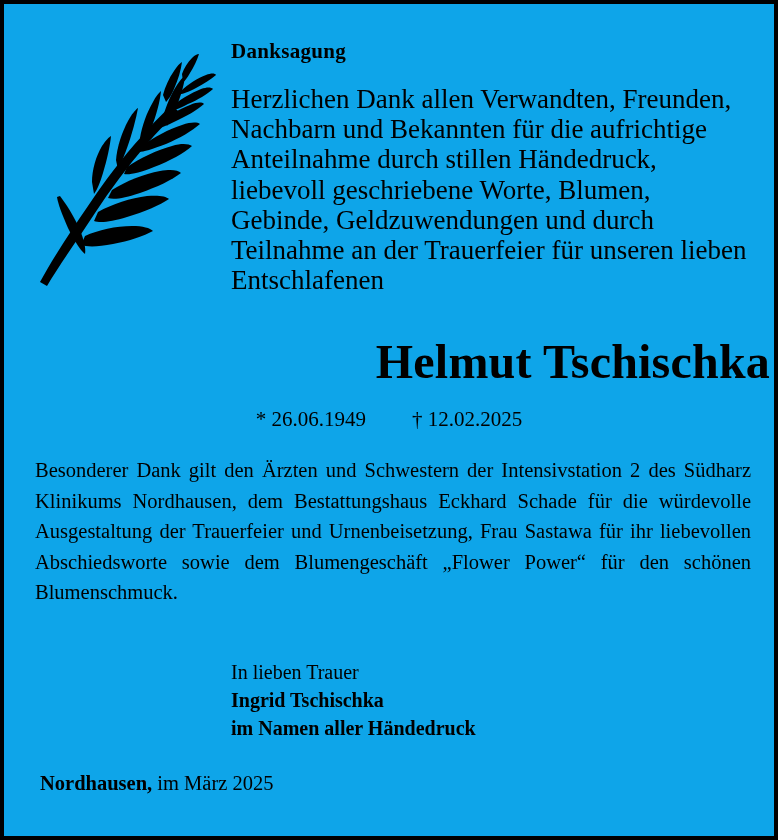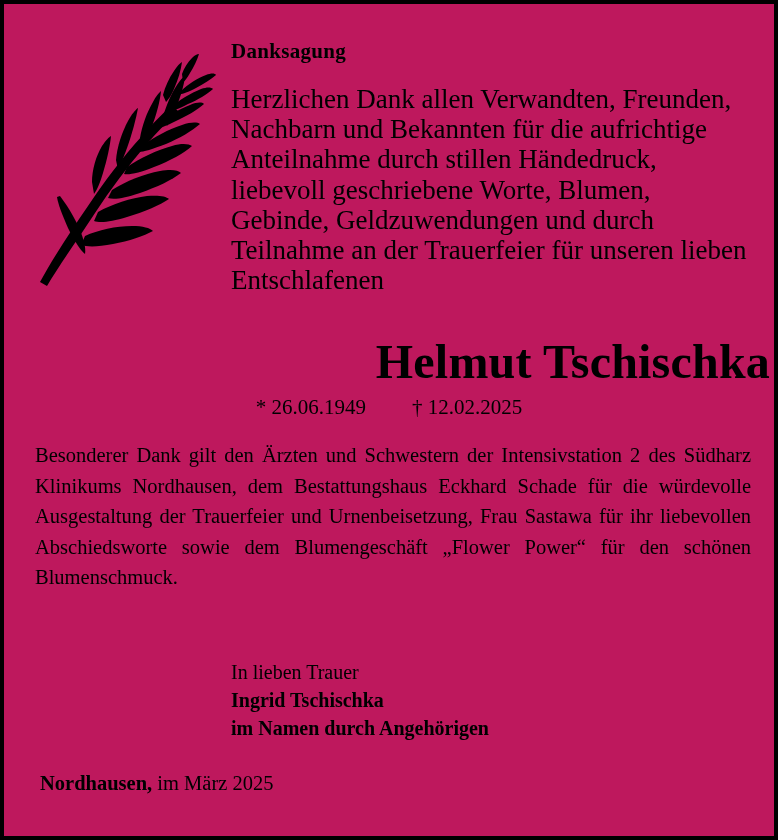--- a/index.html
+++ b/index.html
@@ -10,21 +10,21 @@
   }
   body {
     font-family: "Liberation Serif", "DejaVu Serif", serif;
     color: #000000;
   }
   .notice {
     position: relative;
     width: 778px;
     height: 840px;
     box-sizing: border-box;
-    background: #be185d;
+    background: #0ea5e9;
     border: 4px solid #000000;
     overflow: hidden;
   }
 
   
   .wheat-wrap {
     position: absolute;
     left: 26px;
     top: 50px;
     width: 200px;
@@ -62,36 +62,36 @@
     text-align: right;
   }
   .deceased-name {
     font-size: 48px;
     font-weight: bold;
     line-height: 52px;
     letter-spacing: 0.2px;
     margin: 0;
   }
   .dates {
-    margin: 6px 0 0 0;
+    margin: 18px 0 0 0;
     font-size: 21px;
     line-height: 26px;
     display: flex;
     justify-content: center;
     align-items: baseline;
   }
   .date-birth { margin-right: 46px; white-space: nowrap; }
   .date-death { white-space: nowrap; }
   .sym { font-size: 21px; }
 
   
   .main-par {
     position: absolute;
     left: 31px;
-    top: 436px;
+    top: 451px;
     width: 716px;
     font-size: 20.5px;
     line-height: 30.5px;
     text-align: justify;
     text-align-last: left;
     margin: 0;
     hyphens: none;
   }
 
   
@@ -182,21 +182,21 @@
       <span class="date-birth"><span class="sym">*</span>&nbsp;<span>26.06.1949</span></span>
       <span class="date-death"><span class="sym">†</span>&nbsp;<span>12.02.2025</span></span>
     </div>
   </div>
 
   <div class="main-par">Besonderer Dank gilt den Ärzten und Schwestern der Intensivstation 2 des Südharz Klinikums Nordhausen, dem Bestattungshaus Eckhard Schade für die würdevolle Ausgestaltung der Trauerfeier und Urnenbeisetzung, Frau Sastawa für ihr liebevollen Abschiedsworte sowie dem Blumengeschäft „Flower Power“ für den schönen Blumenschmuck.</div>
 
   <div class="signature">
     <div class="sig-line-1">In lieben Trauer</div>
     <div class="sig-line-2">Ingrid Tschischka</div>
-    <div class="sig-line-3">im Namen durch Angehörigen</div>
+    <div class="sig-line-3">im Namen aller Händedruck</div>
   </div>
 
   <div class="footer">
     <span class="footer-place">Nordhausen,</span>
     <span class="footer-date">im März 2025</span>
   </div>
 
 </div>
 
 </body></html>

